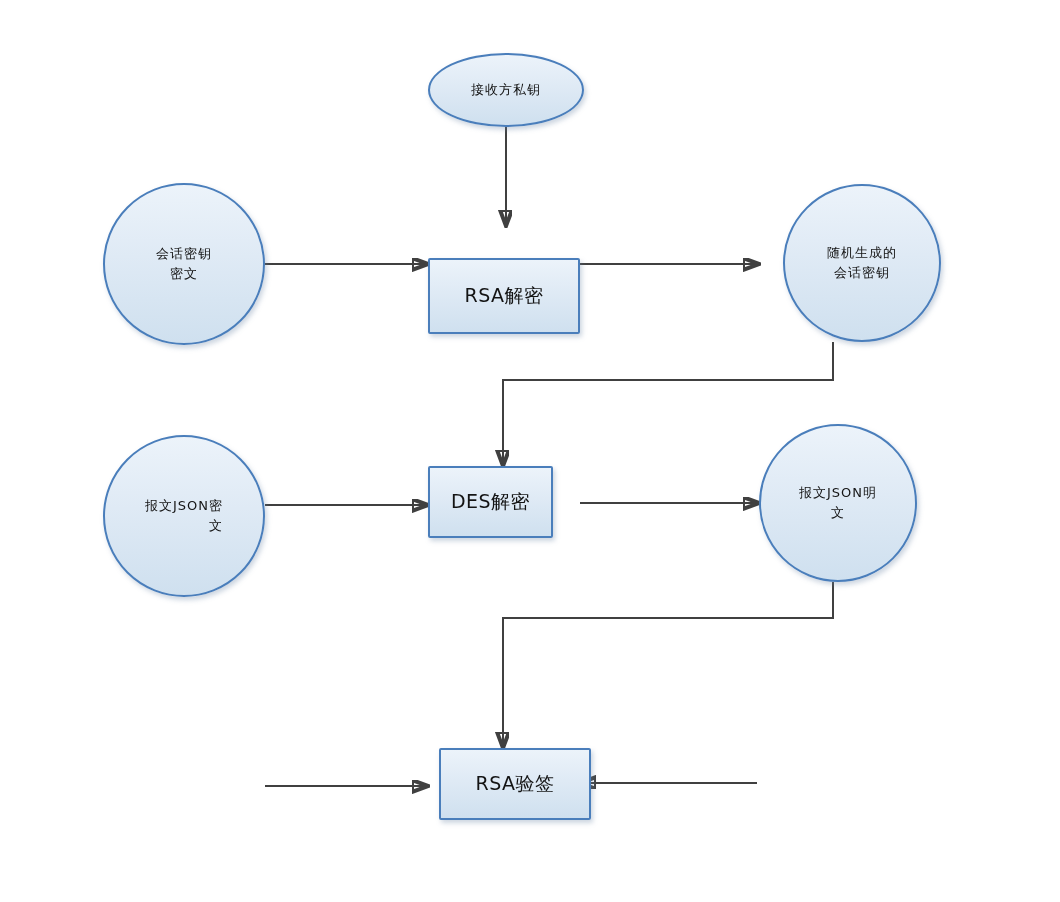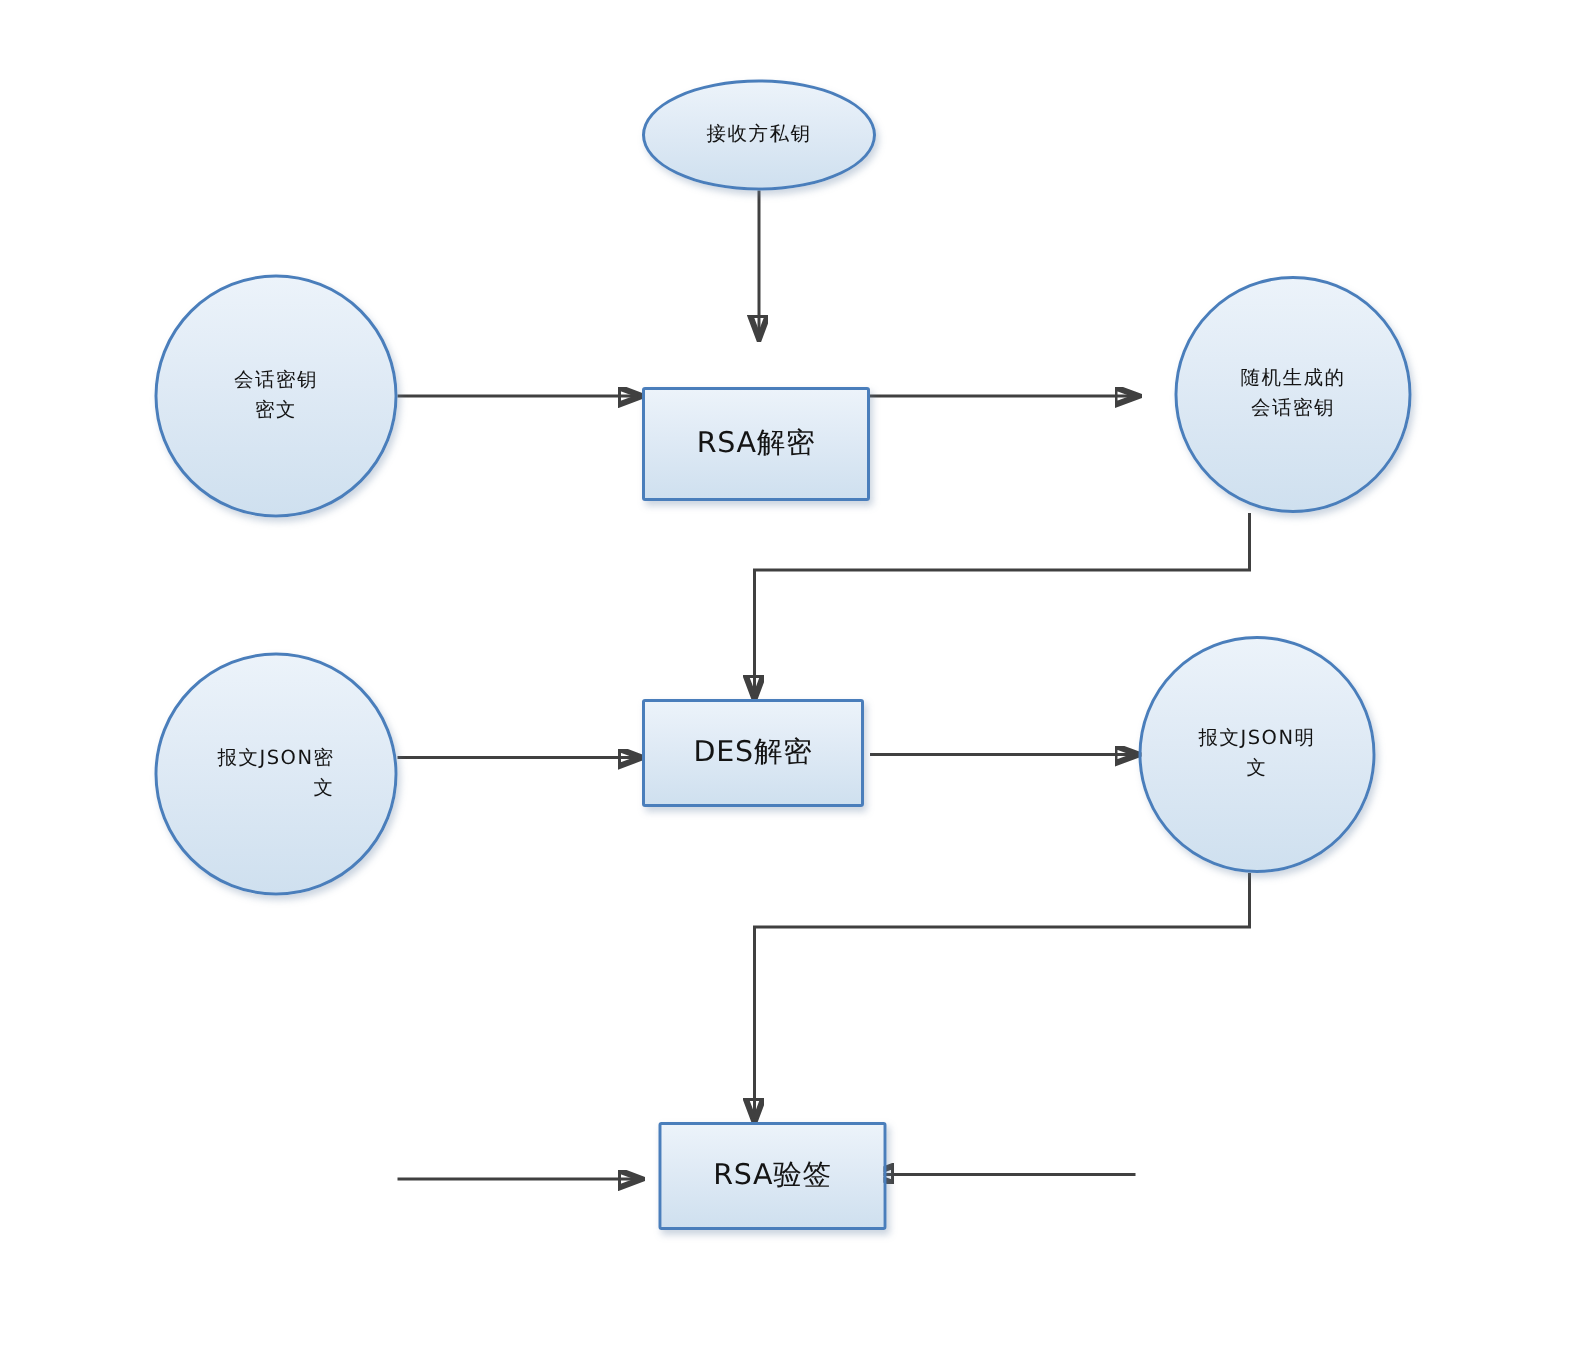--- a/index.html
+++ b/index.html
@@ -63,21 +63,21 @@
   <div class="shape circle" style="left:783px;top:184px;width:158px;height:158px;">
     <span class="label">随机生成的
 会话密钥</span>
   </div>
 
   <div class="shape circle" style="left:103px;top:435px;width:162px;height:162px;text-align:right;">
     <span class="label">报文JSON密
 文</span>
   </div>
 
-  <div class="shape rect" style="left:428px;top:466px;width:148px;height:72px;">
+  <div class="shape rect" style="left:428px;top:466px;width:125px;height:72px;">
     <span class="label">DES解密</span>
   </div>
 
   <div class="shape circle" style="left:759px;top:424px;width:158px;height:158px;">
     <span class="label">报文JSON明
 文</span>
   </div>
 
 
   <div class="shape rect" style="left:428px;top:748px;width:152px;height:72px;margin-left:11px;">

